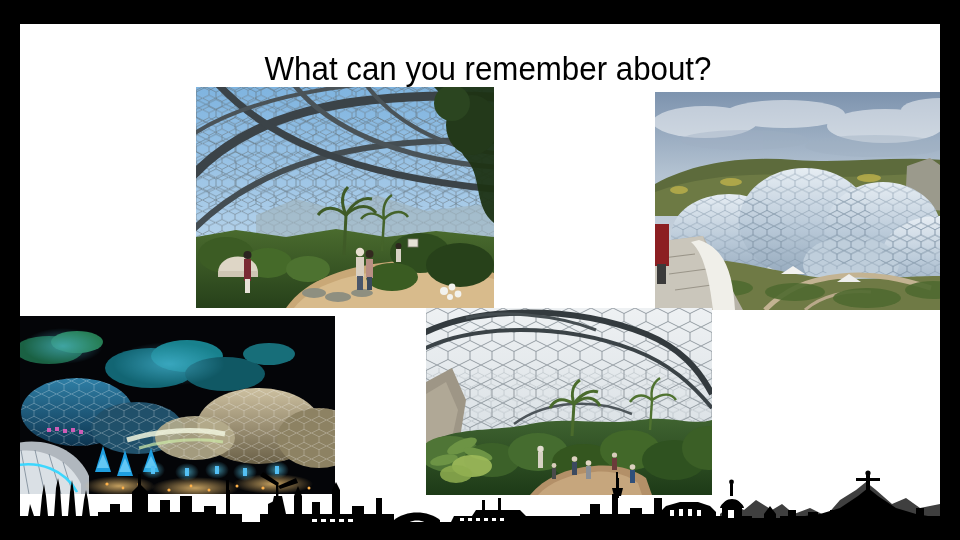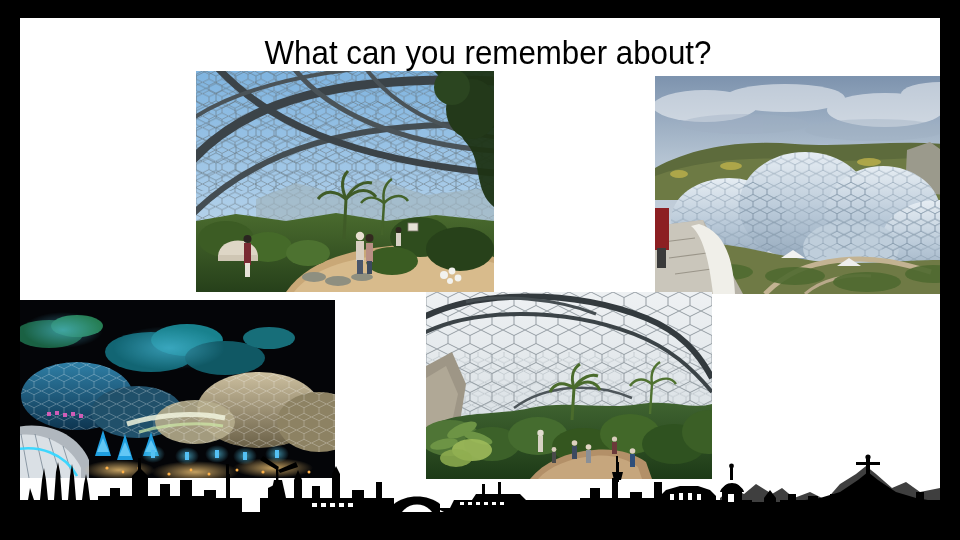--- a/index.html
+++ b/index.html
@@ -19,21 +19,21 @@
     width: 960px;
     height: 540px;
     background: #000000;
     overflow: hidden;
   }
 
   
   .slide-canvas {
     position: absolute;
     left: 20px;
-    top: 8px;
+    top: 24px;
     width: 920px;
     height: 504px;
     background: #ffffff;
     overflow: hidden;
   }
 
   .letterbox {
     position: absolute;
     left: 0;
     width: 960px;

